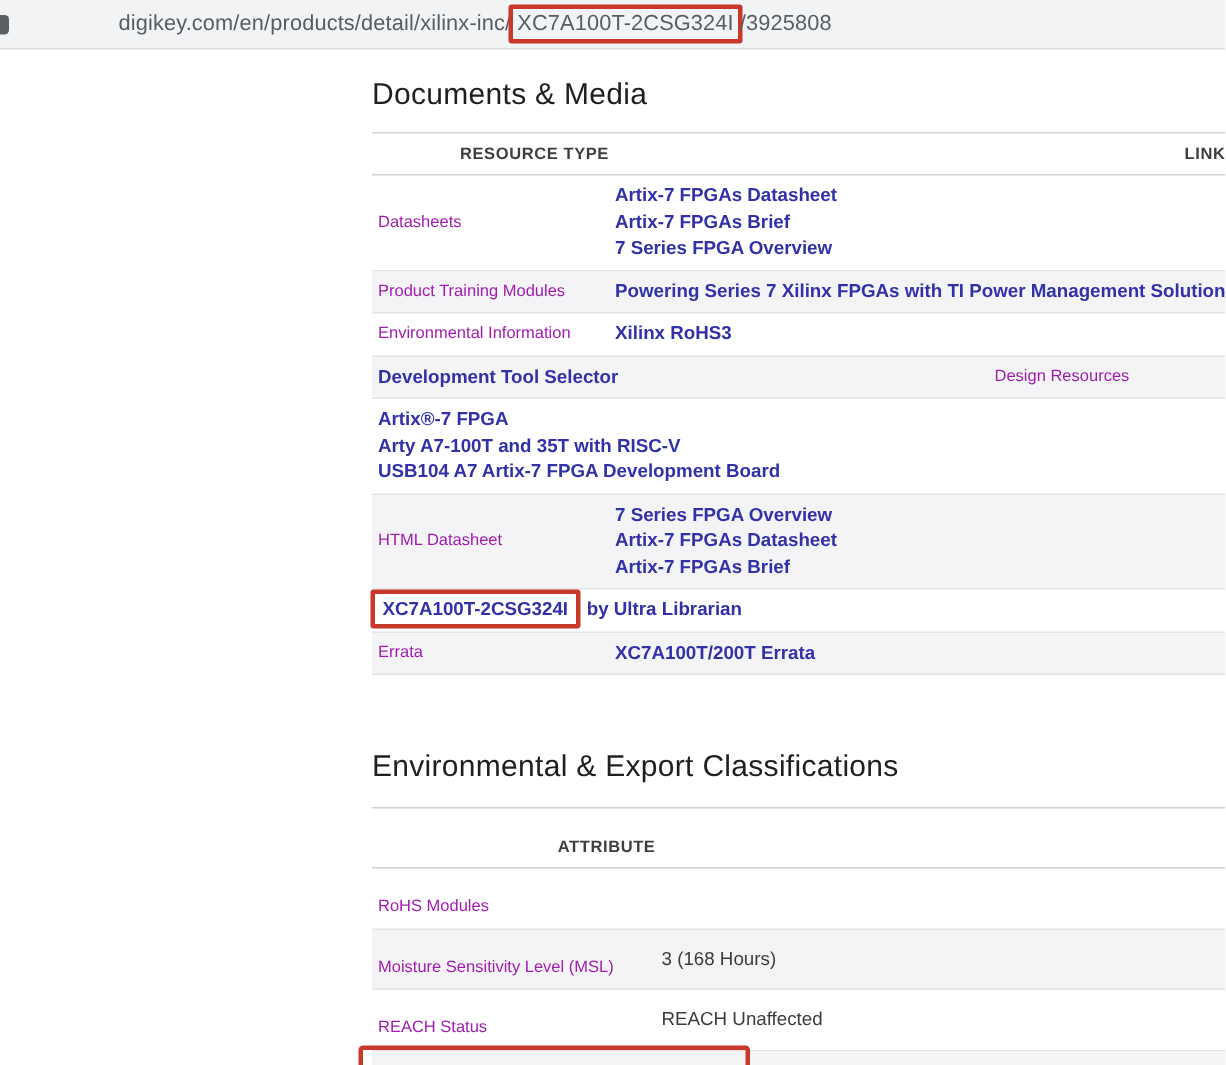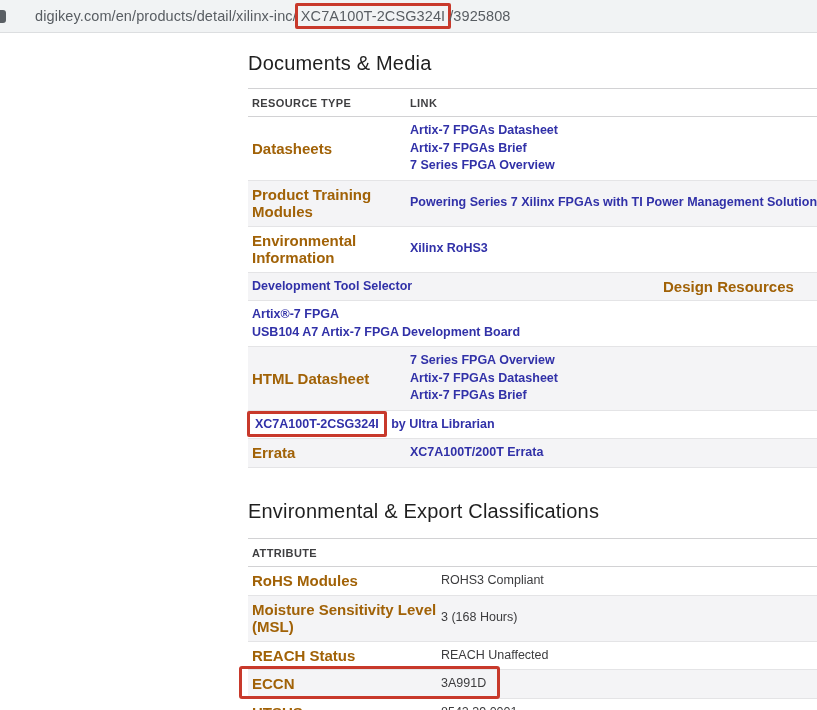--- a/index.html
+++ b/index.html
@@ -7,21 +7,21 @@
     width:817px; height:710px;
     background:#ffffff;
     font-family:"Liberation Sans","DejaVu Sans",sans-serif;
     overflow:hidden; position:relative;
   }
 
   
   .urlbar {
     position:absolute; top:0; left:0; width:817px; height:33px;
     background:#f1f3f4; border-bottom:1px solid #dcdee0;
-    display:flex; align-items:center; white-space:nowrap; overflow:hidden;
+    display:flex; align-items:center; white-space:nowrap; overflow:hidden;padding-left:44px;
   }
   .favicon {
     position:absolute; left:-7px; top:10px; width:13px; height:13px;
     background:#5a5f64; border-radius:3px;
   }
   .url-text {
     margin-left:35px; font-size:14.5px; color:#585d62; letter-spacing:0.1px;
   }
   .redbox-inline {
     display:inline-block;
@@ -37,36 +37,37 @@
   .section-title {
     font-size:20px; font-weight:normal; color:#1f1f1f; line-height:26px;
     letter-spacing:0.2px;
   }
   .dtable { margin-top:12px; border-top:1px solid #d2d2d4; }
   #section-env .dtable { margin-top:14px; }
 
   .thead {
     display:flex; border-bottom:1px solid #d2d2d4;
     padding:8px 0 7px 0;
+    text-align:right;
   }
   .thcell {
     font-size:11px; font-weight:bold; color:#3e3e40; letter-spacing:0.4px;
     padding-left:4px;
   }
   .trow {
     display:flex; border-bottom:1px solid #e4e4e6;
     padding:5px 0; position:relative; align-items:center;
   }
   .trow.alt { background:#f4f4f6; }
   .tcell { padding-left:4px; }
   .col1-docs { width:158px; flex:none; }
-  .col1-env  { width:189px; flex:none; }
+  .col1-env  { width:189px; flex:none;margin-top:12px; }
   .col2 { flex:1; }
   .tlabel {
-    font-size:15px; font-weight:bold; color:#a16207; line-height:17.5px;
+    font-size:11px; font-weight:normal; color:#a21caf; line-height:17.5px;
   }
   .tvalue-text {
     font-size:12.5px; color:#3c3c3e; line-height:17.5px;
   }
   .tlink {
     display:block; font-size:12.5px; font-weight:bold; color:#3131a8;
     text-decoration:none; line-height:17.5px; width:max-content;
   }
   .eda-box {
     border:3px solid #c8392b; border-radius:2px;
@@ -116,20 +117,21 @@
         </div>
         <div class="trow alt">
           <div class="tcell col2">
             <a class="tlink" href="#">Development Tool Selector</a>
           </div>
           <div class="tcell tlabel col1-docs">Design Resources</div>
         </div>
         <div class="trow">
           <div class="tcell col2">
             <a class="tlink" href="#">Artix®-7 FPGA</a>
+            <a class="tlink" href="#">Arty A7-100T and 35T with RISC-V</a>
             <a class="tlink" href="#">USB104 A7 Artix-7 FPGA Development Board</a>
           </div>
         </div>
         <div class="trow alt">
           <div class="tcell tlabel col1-docs">HTML Datasheet</div>
           <div class="tcell col2">
             <a class="tlink" href="#">7 Series FPGA Overview</a>
             <a class="tlink" href="#">Artix-7 FPGAs Datasheet</a>
             <a class="tlink" href="#">Artix-7 FPGAs Brief</a>
           </div>
@@ -151,21 +153,20 @@
 
 <div class="section" id="section-env">
   <div class="section-title">Environmental &amp; Export Classifications</div>
   <div class="dtable">
     <div class="thead">
       <div class="thcell col1-env">ATTRIBUTE</div>
     </div>
     <div>
         <div class="trow">
           <div class="tcell tlabel col1-env">RoHS Modules</div>
-          <div class="tcell tvalue-text col2">ROHS3 Compliant</div>
         </div>
         <div class="trow alt">
           <div class="tcell tlabel col1-env">Moisture Sensitivity Level (MSL)</div>
           <div class="tcell tvalue-text col2">3 (168 Hours)</div>
         </div>
         <div class="trow">
           <div class="tcell tlabel col1-env">REACH Status</div>
           <div class="tcell tvalue-text col2">REACH Unaffected</div>
         </div>
         <div class="trow alt">

